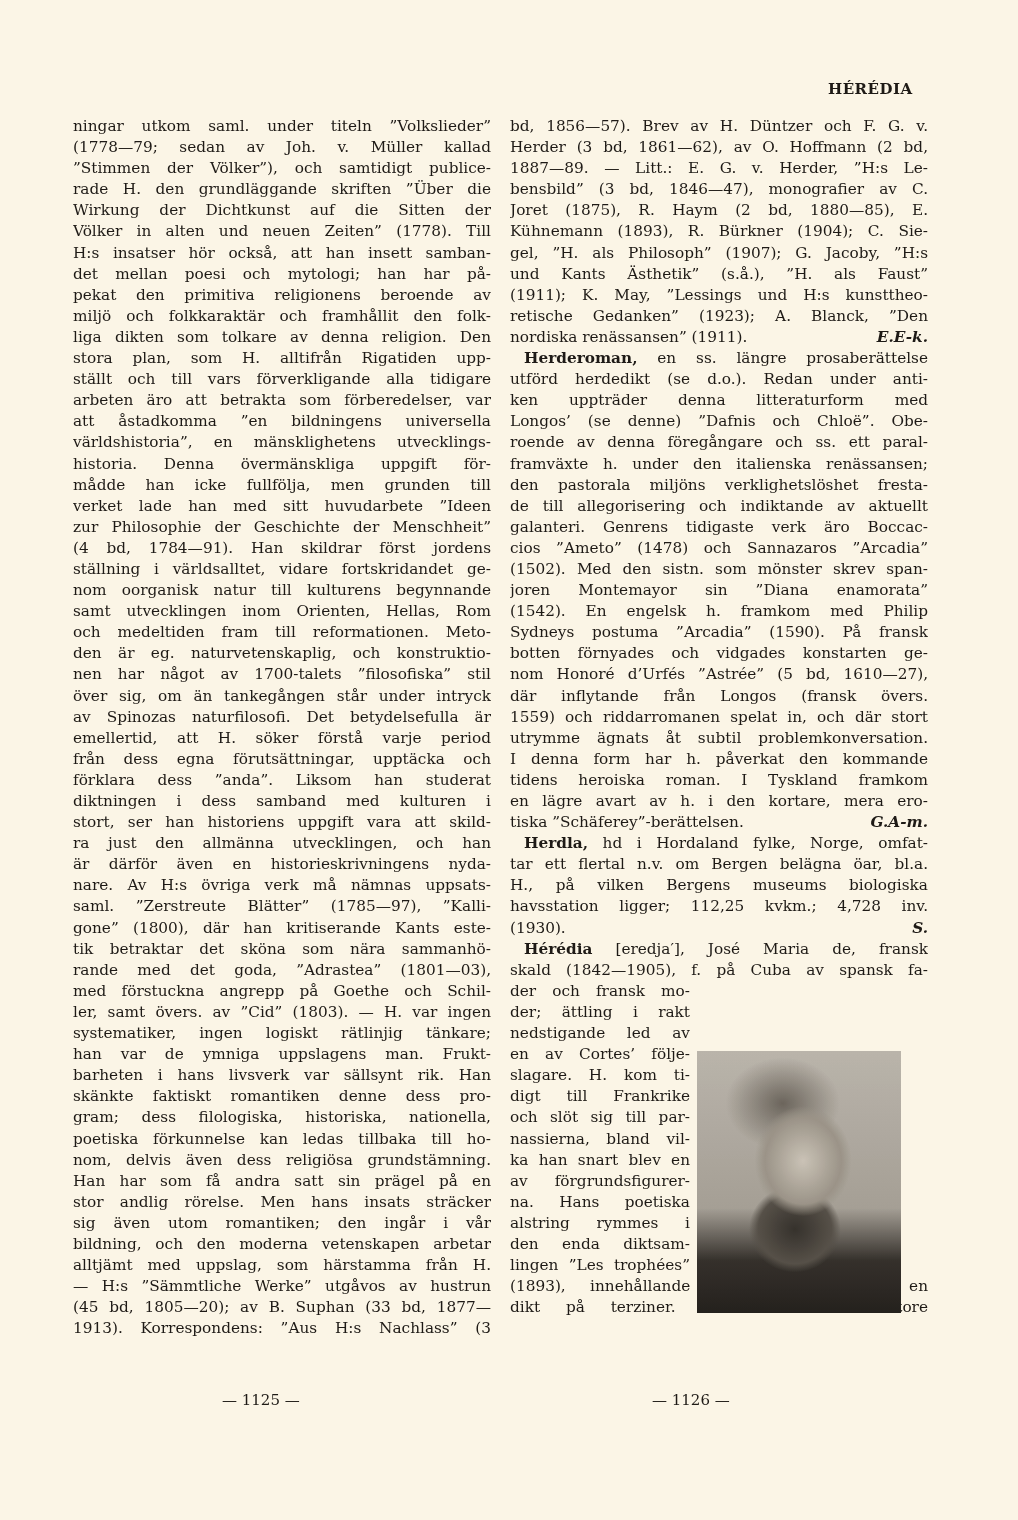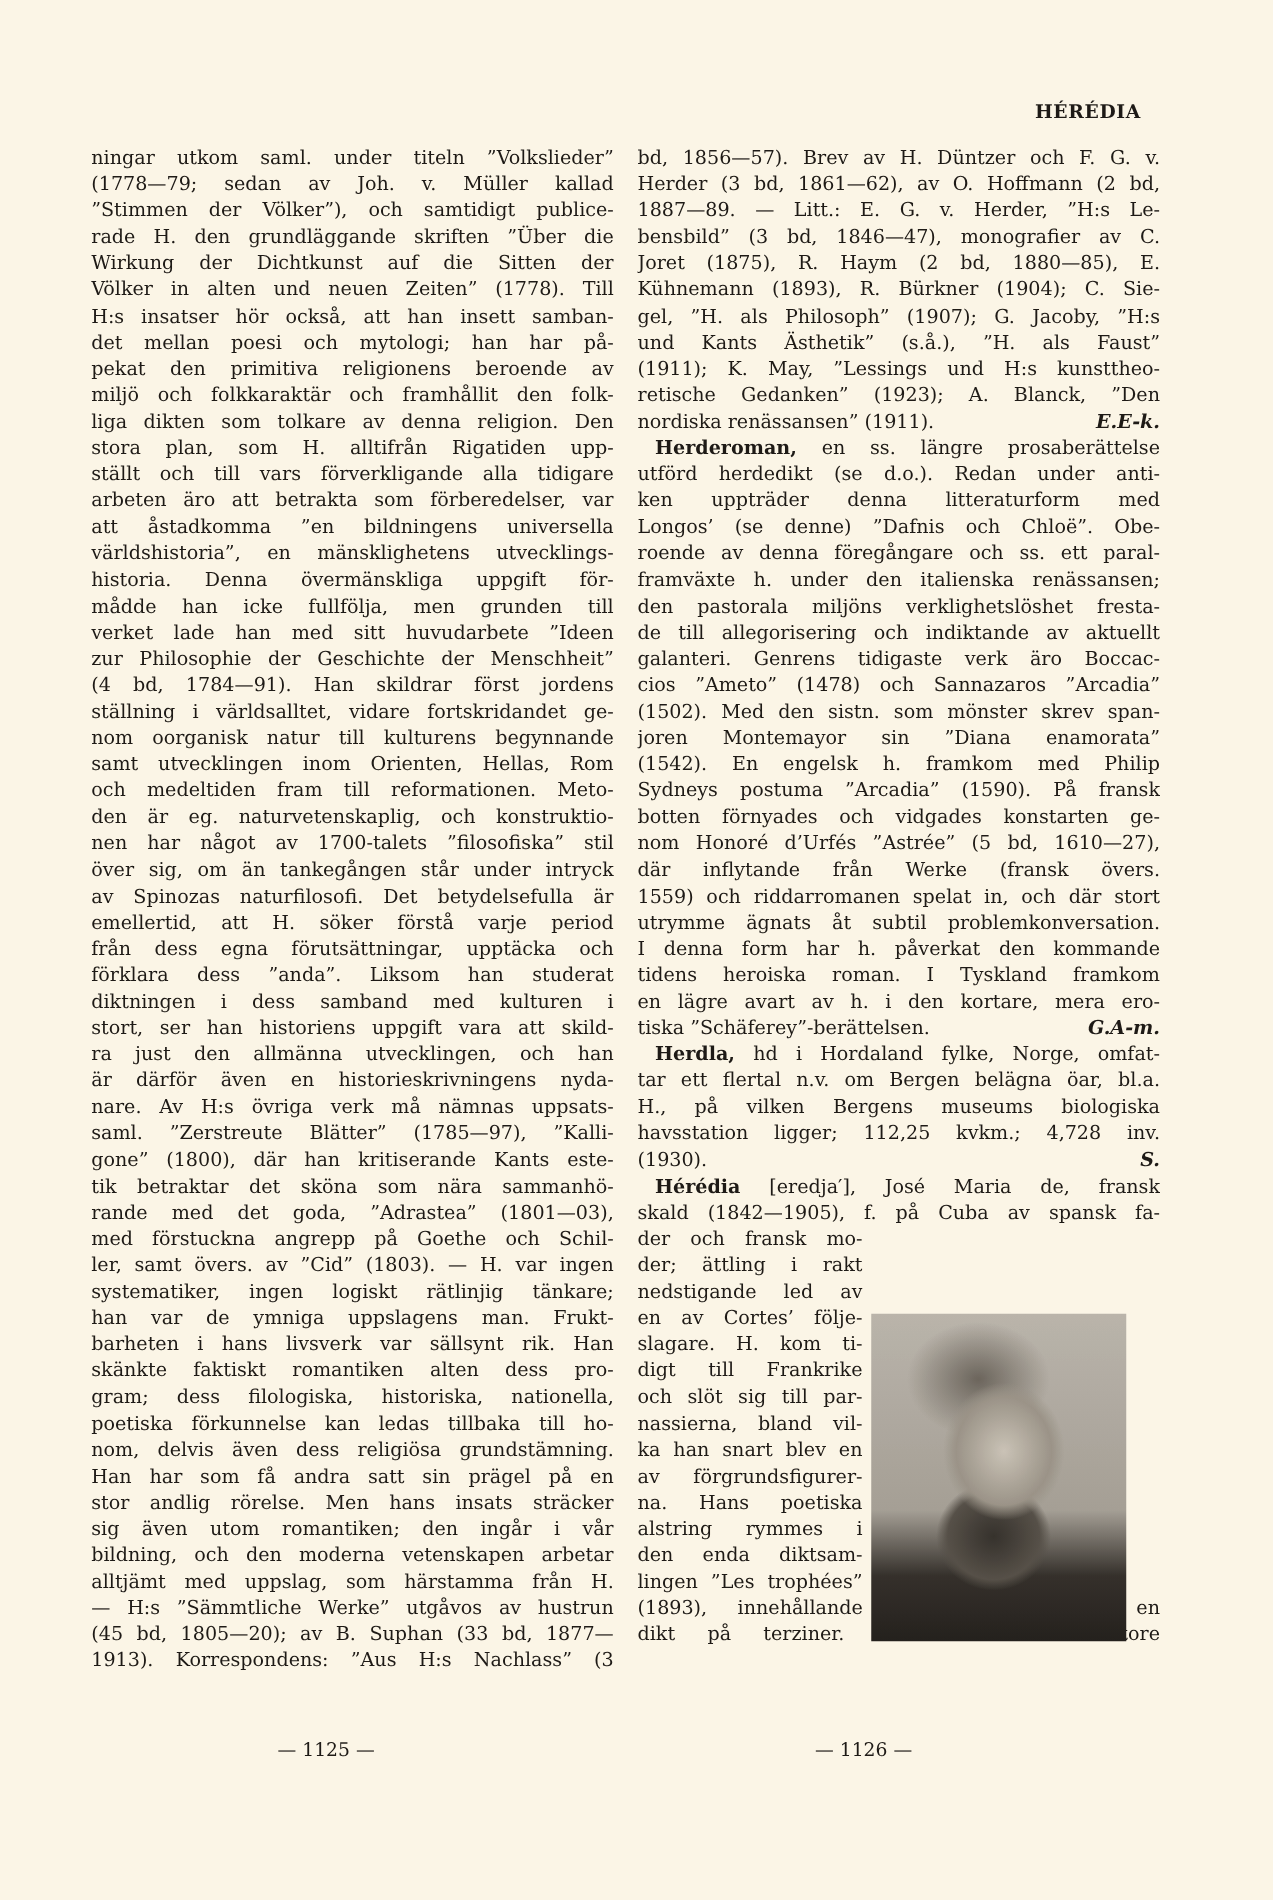--- a/index.html
+++ b/index.html
@@ -79,21 +79,21 @@
     <span class="line" style="white-space: normal; overflow: hidden;">nare. Av H:s övriga verk må nämnas uppsats-</span>
     <span class="line" style="white-space: normal; overflow: hidden;">saml. ”Zerstreute Blätter” (1785—97), ”Kalli-</span>
     <span class="line" style="white-space: normal; overflow: hidden;">gone” (1800), där han kritiserande Kants este-</span>
     <span class="line" style="white-space: normal; overflow: hidden;">tik betraktar det sköna som nära sammanhö-</span>
     <span class="line" style="white-space: normal; overflow: hidden;">rande med det goda, ”Adrastea” (1801—03),</span>
     <span class="line" style="white-space: normal; overflow: hidden;">med förstuckna angrepp på Goethe och Schil-</span>
     <span class="line" style="white-space: normal; overflow: hidden;">ler, samt övers. av ”Cid” (1803). — H. var ingen</span>
     <span class="line" style="white-space: normal; overflow: hidden;">systematiker, ingen logiskt rätlinjig tänkare;</span>
     <span class="line" style="white-space: normal; overflow: hidden;">han var de ymniga uppslagens man. Frukt-</span>
     <span class="line" style="white-space: normal; overflow: hidden;">barheten i hans livsverk var sällsynt rik. Han</span>
-    <span class="line" style="white-space: normal; overflow: hidden;">skänkte faktiskt romantiken alten dess pro-</span>
+    <span class="line" style="white-space: normal; overflow: hidden;">skänkte faktiskt romantiken denne dess pro-</span>
     <span class="line" style="white-space: normal; overflow: hidden;">gram; dess filologiska, historiska, nationella,</span>
     <span class="line" style="white-space: normal; overflow: hidden;">poetiska förkunnelse kan ledas tillbaka till ho-</span>
     <span class="line" style="white-space: normal; overflow: hidden;">nom, delvis även dess religiösa grundstämning.</span>
     <span class="line" style="white-space: normal; overflow: hidden;">Han har som få andra satt sin prägel på en</span>
     <span class="line" style="white-space: normal; overflow: hidden;">stor andlig rörelse. Men hans insats sträcker</span>
     <span class="line" style="white-space: normal; overflow: hidden;">sig även utom romantiken; den ingår i vår</span>
     <span class="line" style="white-space: normal; overflow: hidden;">bildning, och den moderna vetenskapen arbetar</span>
     <span class="line" style="white-space: normal; overflow: hidden;">alltjämt med uppslag, som härstamma från H.</span>
     <span class="line" style="white-space: normal; overflow: hidden;">— H:s ”Sämmtliche Werke” utgåvos av hustrun</span>
     <span class="line" style="white-space: normal; overflow: hidden;">(45 bd, 1805—20); av B. Suphan (33 bd, 1877—</span>
@@ -120,21 +120,21 @@
     <span class="line" style="white-space: normal; overflow: hidden;">den pastorala miljöns verklighetslöshet fresta-</span>
     <span class="line" style="white-space: normal; overflow: hidden;">de till allegorisering och indiktande av aktuellt</span>
     <span class="line" style="white-space: normal; overflow: hidden;">galanteri. Genrens tidigaste verk äro Boccac-</span>
     <span class="line" style="white-space: normal; overflow: hidden;">cios ”Ameto” (1478) och Sannazaros ”Arcadia”</span>
     <span class="line" style="white-space: normal; overflow: hidden;">(1502). Med den sistn. som mönster skrev span-</span>
     <span class="line" style="white-space: normal; overflow: hidden;">joren Montemayor sin ”Diana enamorata”</span>
     <span class="line" style="white-space: normal; overflow: hidden;">(1542). En engelsk h. framkom med Philip</span>
     <span class="line" style="white-space: normal; overflow: hidden;">Sydneys postuma ”Arcadia” (1590). På fransk</span>
     <span class="line" style="white-space: normal; overflow: hidden;">botten förnyades och vidgades konstarten ge-</span>
     <span class="line" style="white-space: normal; overflow: hidden;">nom Honoré d’Urfés ”Astrée” (5 bd, 1610—27),</span>
-    <span class="line" style="white-space: normal; overflow: hidden;">där inflytande från Werke (fransk övers.</span>
+    <span class="line" style="white-space: normal; overflow: hidden;">där inflytande från Longos (fransk övers.</span>
     <span class="line" style="white-space: normal; overflow: hidden;">1559) och riddarromanen spelat in, och där stort</span>
     <span class="line" style="white-space: normal; overflow: hidden;">utrymme ägnats åt subtil problemkonversation.</span>
     <span class="line" style="white-space: normal; overflow: hidden;">I denna form har h. påverkat den kommande</span>
     <span class="line" style="white-space: normal; overflow: hidden;">tidens heroiska roman. I Tyskland framkom</span>
     <span class="line" style="white-space: normal; overflow: hidden;">en lägre avart av h. i den kortare, mera ero-</span>
     <span class="line last"><span>tiska ”Schäferey”-berättelsen.</span><span class="sig">G.A-m.</span></span>
     <span class="line" style="padding-left: 14px; width: 404px; white-space: normal; overflow: hidden;"><b class="hw">Herdla,</b><span> hd i Hordaland fylke, Norge, omfat-</span></span>
     <span class="line" style="white-space: normal; overflow: hidden;">tar ett flertal n.v. om Bergen belägna öar, bl.a.</span>
     <span class="line" style="white-space: normal; overflow: hidden;">H., på vilken Bergens museums biologiska</span>
     <span class="line" style="white-space: normal; overflow: hidden;">havsstation ligger; 112,25 kvkm.; 4,728 inv.</span>

